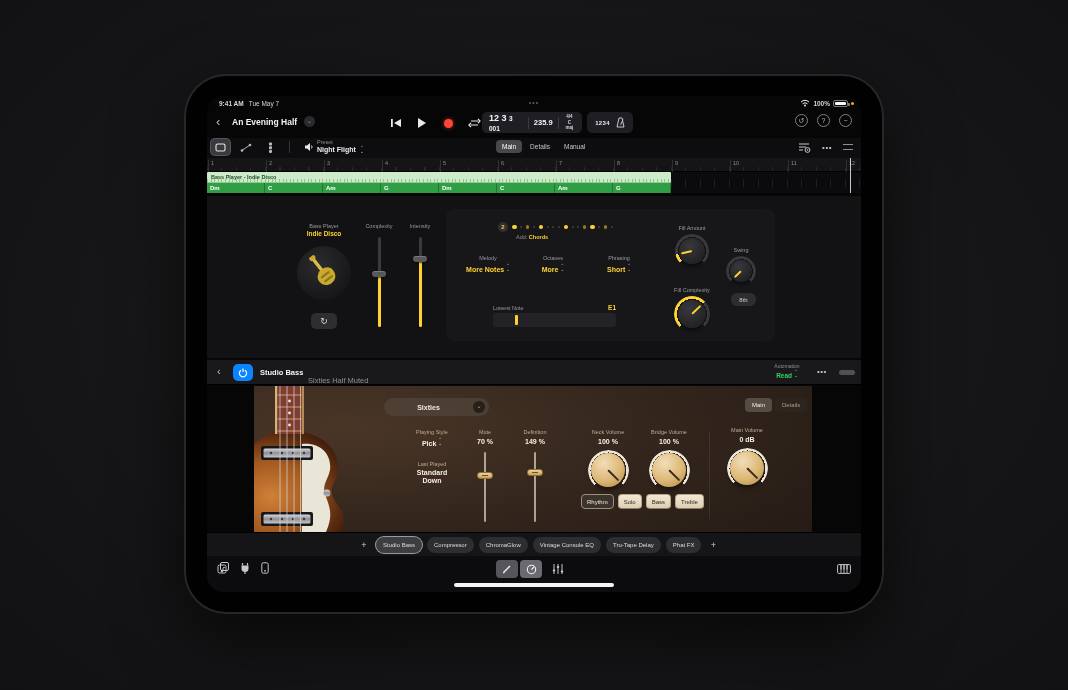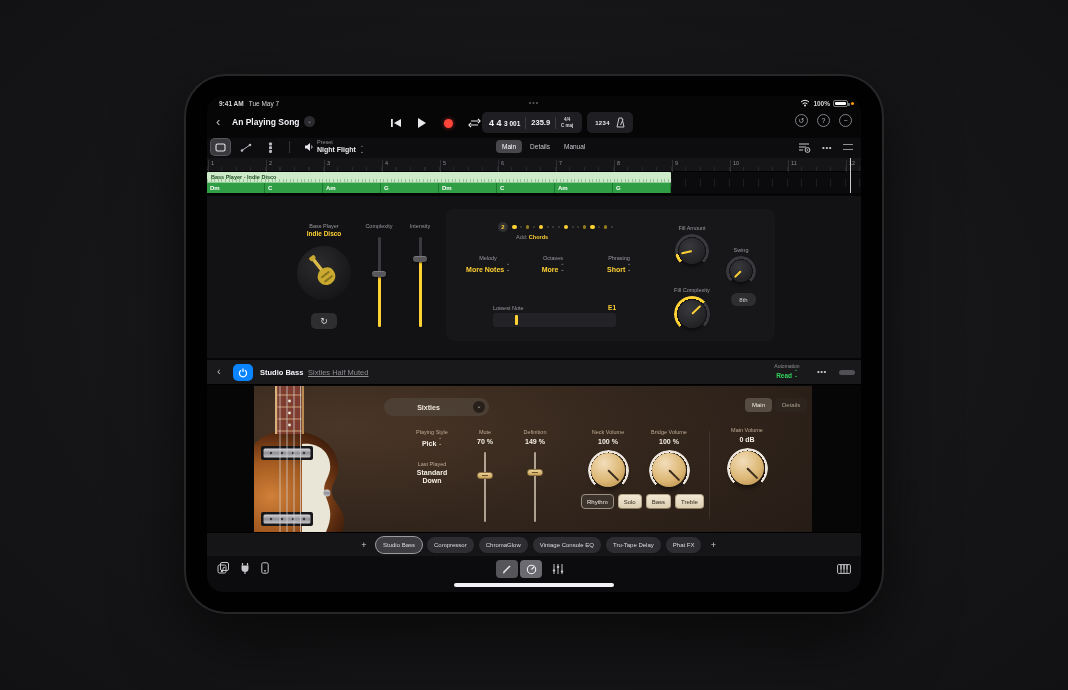--- a/index.html
+++ b/index.html
@@ -128,21 +128,21 @@
             border-radius:1px; transform-origin:50% 0; }
   .btn-8th { position:absolute; left:285px; top:84px; width:25px; height:13px; border-radius:6px; background:#2e2e31;
              color:#d1d1d6; font-size:6px; display:flex; align-items:center; justify-content:center; }
 
   
   .plg-header { position:absolute; left:0; top:264px; width:100%; height:25px; background:#19191c; border-bottom:1px solid #000; }
   .plg-back { position:absolute; left:10px; top:5px; font-size:11px; color:#b9b9c0; }
   .pwr { position:absolute; left:26px; top:4px; width:20px; height:17px; background:#0a84ff; border-radius:5px;
          display:flex; align-items:center; justify-content:center; }
   .plg-name { position:absolute; left:53px; top:8px; font-size:7.5px; font-weight:bold; color:#f2f2f7; }
-  .plg-preset { position:absolute; left:101px; top:8px; font-size:7.5px; color:#8e8e93;text-decoration:underline; }
+  .plg-preset { position:absolute; left:101px; top:16px; font-size:7.5px; color:#8e8e93; }
   .autom { position:absolute; left:550px; top:3px; width:60px; text-align:center; }
   .autom .al { font-size:5px; color:#8e8e93; }
   .autom .av { font-size:6.5px; font-weight:bold; color:#30d158; margin-top:1px; }
   .plg-more { position:absolute; left:610px; top:7px; color:#c7c7cc; font-size:8px; letter-spacing:.5px; }
   .plg-handle { position:absolute; left:632px; top:10px; width:16px; height:5px; border-radius:2.5px; background:#505055; }
 
   
   .plg-body { position:absolute; left:47px; top:290px; width:558px; height:146px;
       background:radial-gradient(130% 150% at 16% 28%, #4a3627 0%, #32251c 45%, #1f1712 100%); overflow:hidden; }
   .preset-pill { position:absolute; left:130px; top:12px; width:105px; height:18px; border-radius:9px;
@@ -210,21 +210,21 @@
       <span class="pct">100%</span>
       <span class="batt">
             <i></i>
           </span>
       <span class="reco-dot"></span>
     </div>
   </div>
 
   <div class="navbar">
     <div class="backchev">‹</div>
-    <div class="songtitle">An Playing Song</div>
+    <div class="songtitle">An Evening Half</div>
     <div class="title-chev">⌄</div>
     <div class="transport">
       <div class="t-btn">
         <svg width="12" height="10" viewBox="0 0 12 10">
               <rect x="1" y="1" width="1.8" height="8" fill="#e8e8ec"></rect>
               <path d="M11 1 4 5l7 4z" fill="#e8e8ec"></path>
             </svg>
       </div>
       <div class="t-btn">
             <span class="play-tri"></span>
@@ -235,21 +235,21 @@
       <div class="t-btn">
         <svg width="13" height="10" viewBox="0 0 13 10">
               <path d="M3 3h7" stroke="#e8e8ec" stroke-width="1.2" fill="none"></path>
               <path d="M10 1l2 2-2 2" stroke="#e8e8ec" stroke-width="1.2" fill="none"></path>
               <path d="M10 7H3" stroke="#e8e8ec" stroke-width="1.2" fill="none"></path>
               <path d="M3 5 1 7l2 2" stroke="#e8e8ec" stroke-width="1.2" fill="none"></path>
             </svg>
       </div>
     </div>
     <div class="lcd">
-      <span class="pos"><span>4 4</span> <small>3 001</small></span>
+      <span class="pos"><span>12 3</span> <small>3 001</small></span>
       <span class="div"></span>
       <span class="tempo">235.9</span>
       <span class="div"></span>
       <span class="sig"><span>4/4</span><br><span>C maj</span></span>
     </div>
     <div class="count-pill">
       <span class="c1234">1234</span>
       <svg width="9" height="11" viewBox="0 0 9 11">
             <path d="M3 1h3l2 9H1z" fill="none" stroke="#c7c7cc" stroke-width="1"></path>
             <path d="M4.5 8 7 2.5" stroke="#c7c7cc" stroke-width="1"></path>

